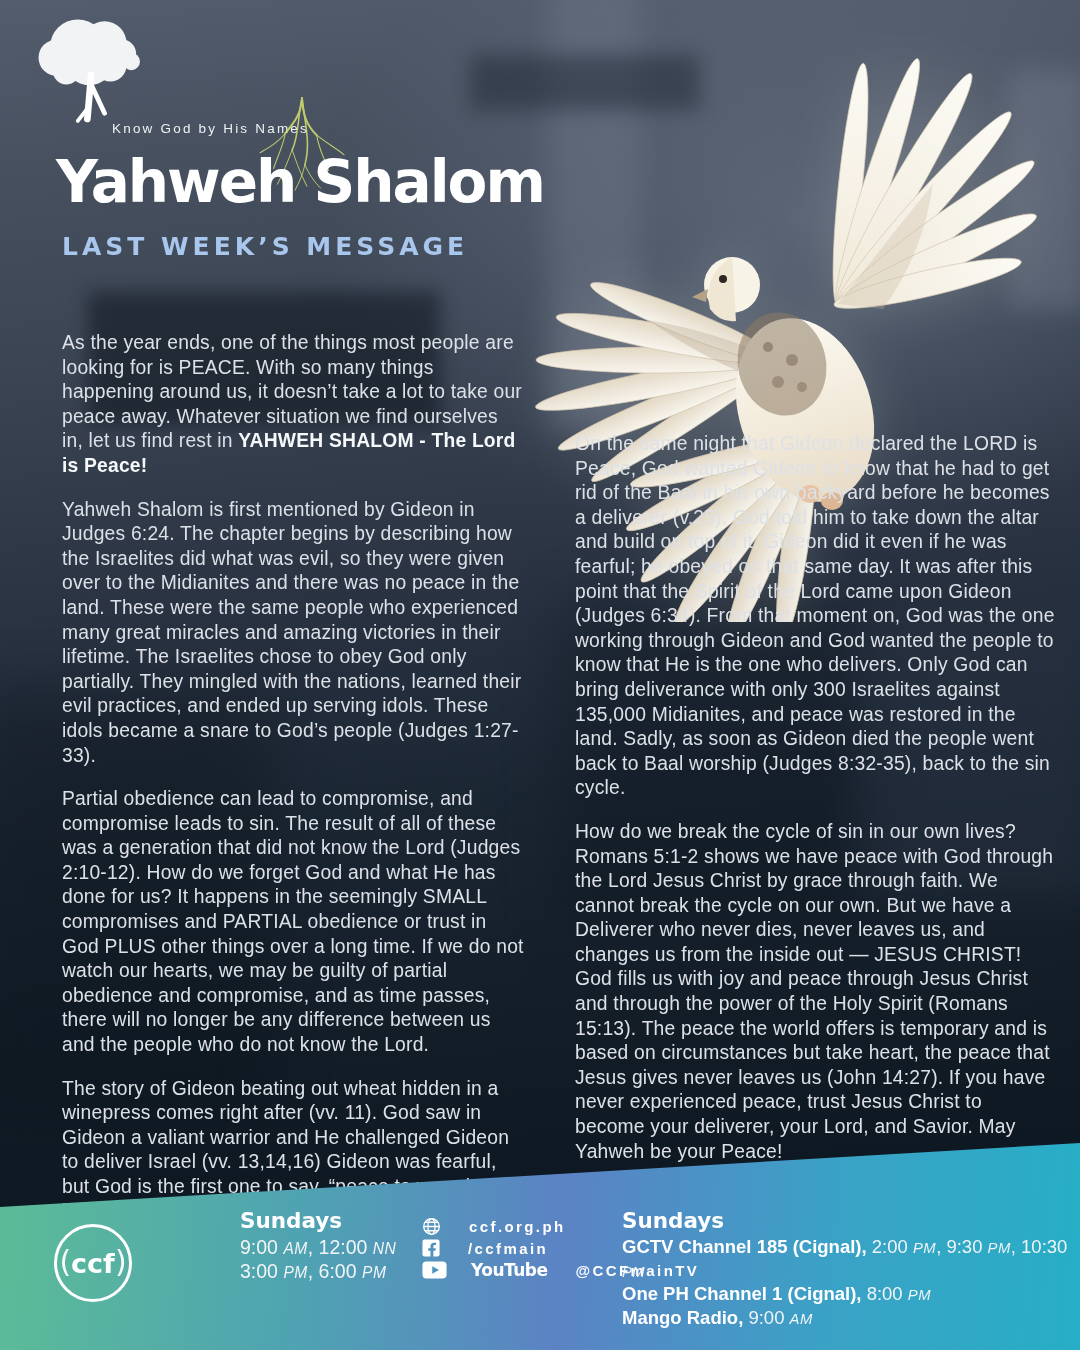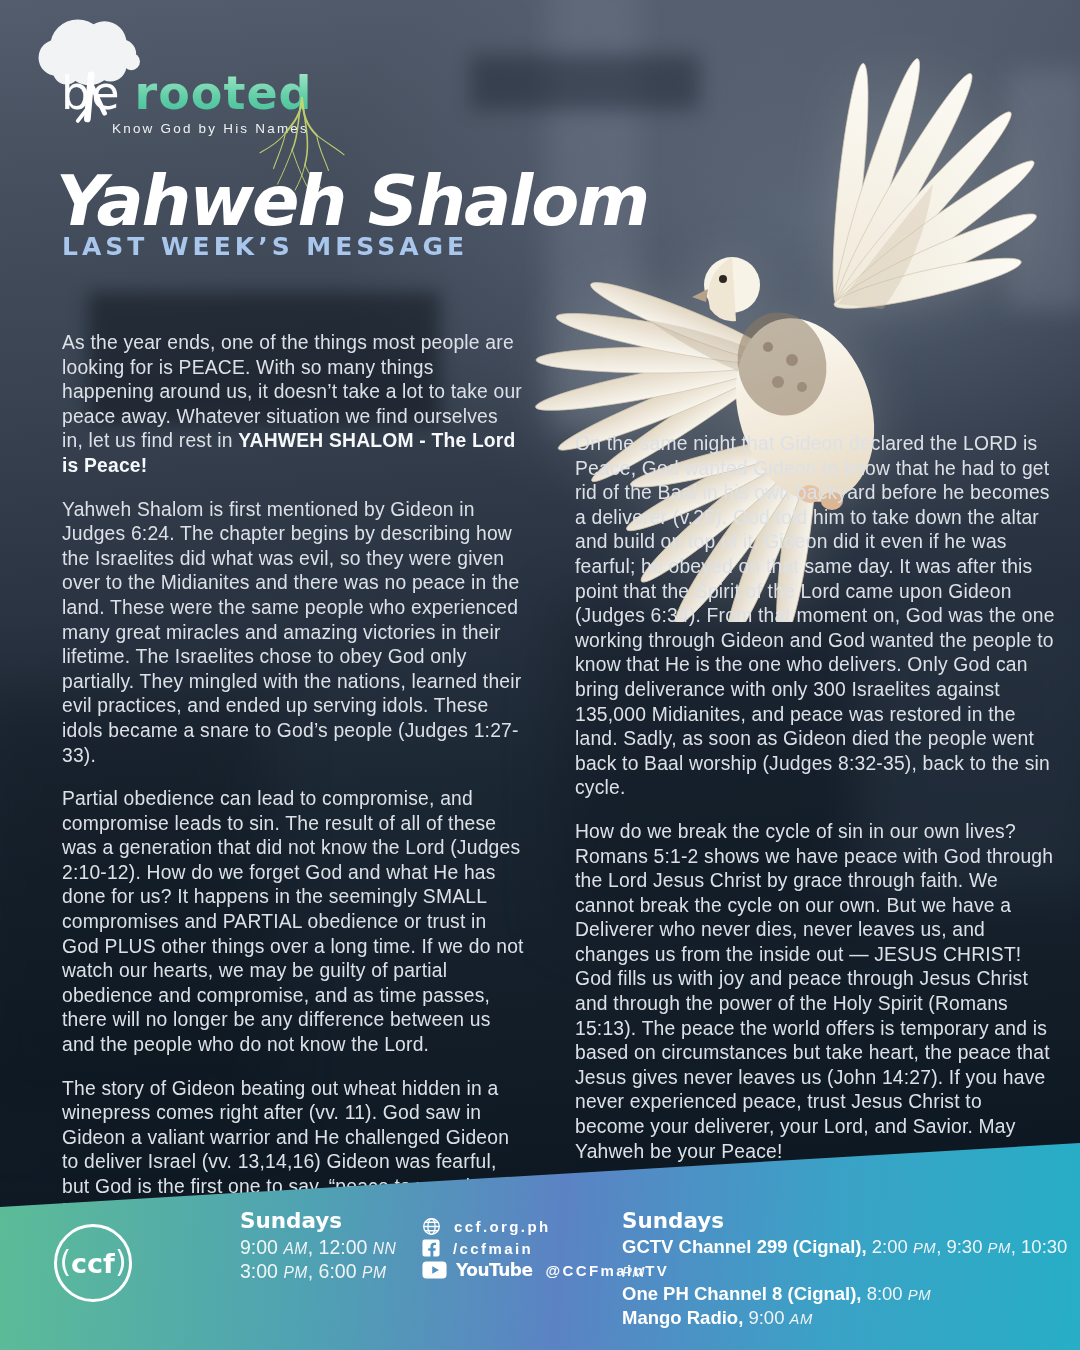--- a/index.html
+++ b/index.html
@@ -25,22 +25,22 @@
   .tree{position:absolute;left:28px;top:14px;width:134px;height:118px;}
   .roots{position:absolute;left:248px;top:96px;width:108px;height:98px;}
   .brand-line{position:absolute;left:61px;top:66px;display:flex;align-items:baseline;gap:14px;
     font-family:"DejaVu Sans",sans-serif;}
   .brand-be{font-size:46px;font-weight:400;color:#fdfdfd;letter-spacing:1px;}
   .brand-rooted{font-size:46px;font-weight:800;letter-spacing:1px;
     background:linear-gradient(180deg,#aeeccb 0%,#63cfa8 55%,#3fbd96 100%);
     -webkit-background-clip:text;background-clip:text;color:transparent;}
   .tagline{position:absolute;left:112px;top:121px;font-size:13.5px;letter-spacing:2.2px;color:#eef1f4;text-align:center;}
 
-  .title{position:absolute;left:56px;top:160px;font-family:"DejaVu Sans",sans-serif;
-    font-size:70px;font-weight:800;color:#fff;letter-spacing:-2px;white-space:nowrap;font-style:italic;}
+  .title{position:absolute;left:56px;top:148px;font-family:"DejaVu Sans",sans-serif;
+    font-size:58px;font-weight:800;color:#fff;letter-spacing:-2px;white-space:nowrap;}
   .subtitle{position:absolute;left:62px;top:232px;font-size:25px;font-weight:700;
     letter-spacing:4px;color:#a9c6ec;font-family:"DejaVu Sans",sans-serif;}
 
   
   .col{position:absolute;font-size:19.3px;line-height:24.6px;color:#dde1e7;letter-spacing:.2px;}
   .col p{margin:0 0 19px 0;}
   .col b{color:#f6f8fa;}
   .col-left{left:62px;top:283px;width:462px;margin-top:48px;}
   .col-right{left:565px;top:432px;width:482px;margin-left:10px;}
 
@@ -53,21 +53,21 @@
     color:#fff;font-family:"DejaVu Sans",sans-serif;font-size:27px;font-weight:800;letter-spacing:0;}
   .ccf-logo .paren{font-weight:400;font-size:30px;opacity:.95;transform:translateY(-2px);}
   .f-heading{font-size:20px;font-weight:700;color:#c9da55;letter-spacing:6px;word-spacing:6px;
     font-family:"DejaVu Sans",sans-serif;margin-bottom:9px;white-space:nowrap;}
   .f-day{font-size:21.5px;font-weight:700;color:#fff;font-family:"DejaVu Sans",sans-serif;}
   .online-sec{position:absolute;left:240px;top:68px;}
   .online-cols{display:flex;gap:24px;}
   .times{font-size:19.5px;color:#f2f5f7;line-height:23px;margin-top:3px;}
   .sc{font-size:.8em;letter-spacing:.5px;font-style:italic;}
   .links{margin-top:7px;}
-  .link-row{display:flex;align-items:center;gap:13px;height:22px;color:#fff;
+  .link-row{display:flex;align-items:center;gap:28px;height:22px;color:#fff;
     font-size:15px;font-weight:700;letter-spacing:2.4px;}
   .yt-word{font-family:"DejaVu Sans",sans-serif;font-weight:800;font-size:17px;letter-spacing:-.5px;margin-left:-4px;}
   .broadcast-sec{position:absolute;left:622px;top:68px;}
   .channels{font-size:18.5px;color:#f2f5f7;line-height:22.5px;margin-top:3px;}
   .channels b{color:#fff;}
 </style>
 </head>
 <body>
 
 <div class="poster">
@@ -189,24 +189,20 @@
       <circle cx="40" cy="58" r="14"></circle>
         <circle cx="108" cy="48" r="9"></circle>
     </g>
     <g stroke="#ffffff" stroke-linecap="round" fill="none">
       <path d="M66,62 L62,108" stroke-width="7"></path>
       <path d="M66,72 L80,102" stroke-width="5"></path>
       <path d="M63,96 L52,110" stroke-width="4"></path>
     </g>
   </svg>
 
-  <div class="brand-line">
-    <span class="brand-be">be</span>
-    <span class="brand-rooted">rooted</span>
-  </div>
   <div class="tagline">Know God by His Names</div>
 
   <svg class="roots" viewBox="0 0 110 100" aria-hidden="true">
     <g stroke="#cbd96e" fill="none" stroke-linecap="round" opacity=".9">
       <path d="M55,2 C54,18 48,26 38,38" stroke-width="2"></path>
       <path d="M55,2 C56,20 60,30 70,40" stroke-width="2"></path>
       <path d="M55,2 C50,25 52,40 45,55" stroke-width="1.6"></path>
       <path d="M55,2 C58,28 64,48 58,70" stroke-width="1.6"></path>
       <path d="M38,38 C30,48 22,52 12,58" stroke-width="1.1"></path>
       <path d="M38,38 C36,50 30,62 26,74" stroke-width="1.1"></path>
@@ -275,20 +271,20 @@
             <span class="yt-word">YouTube</span>
             <span>@CCFmainTV</span>
           </div>
         </div>
       </div>
     </div>
 
     <div class="broadcast-sec">
       <div class="f-day">Sundays</div>
       <div class="channels">
-          <div><b>GCTV Channel 299 (Cignal),</b><span> 2:00 <span class="sc">PM</span>, 9:30 <span class="sc">PM</span>, 10:30 <span class="sc">PM</span></span></div>
-          <div><b>One PH Channel 8 (Cignal),</b><span> 8:00 <span class="sc">PM</span></span></div>
+          <div><b>GCTV Channel 185 (Cignal),</b><span> 2:00 <span class="sc">PM</span>, 9:30 <span class="sc">PM</span>, 10:30 <span class="sc">PM</span></span></div>
+          <div><b>One PH Channel 1 (Cignal),</b><span> 8:00 <span class="sc">PM</span></span></div>
           <div><b>Mango Radio,</b><span> 9:00 <span class="sc">AM</span></span></div>
         </div>
     </div>
   </div>
 
 </div>
 
 </body></html>

